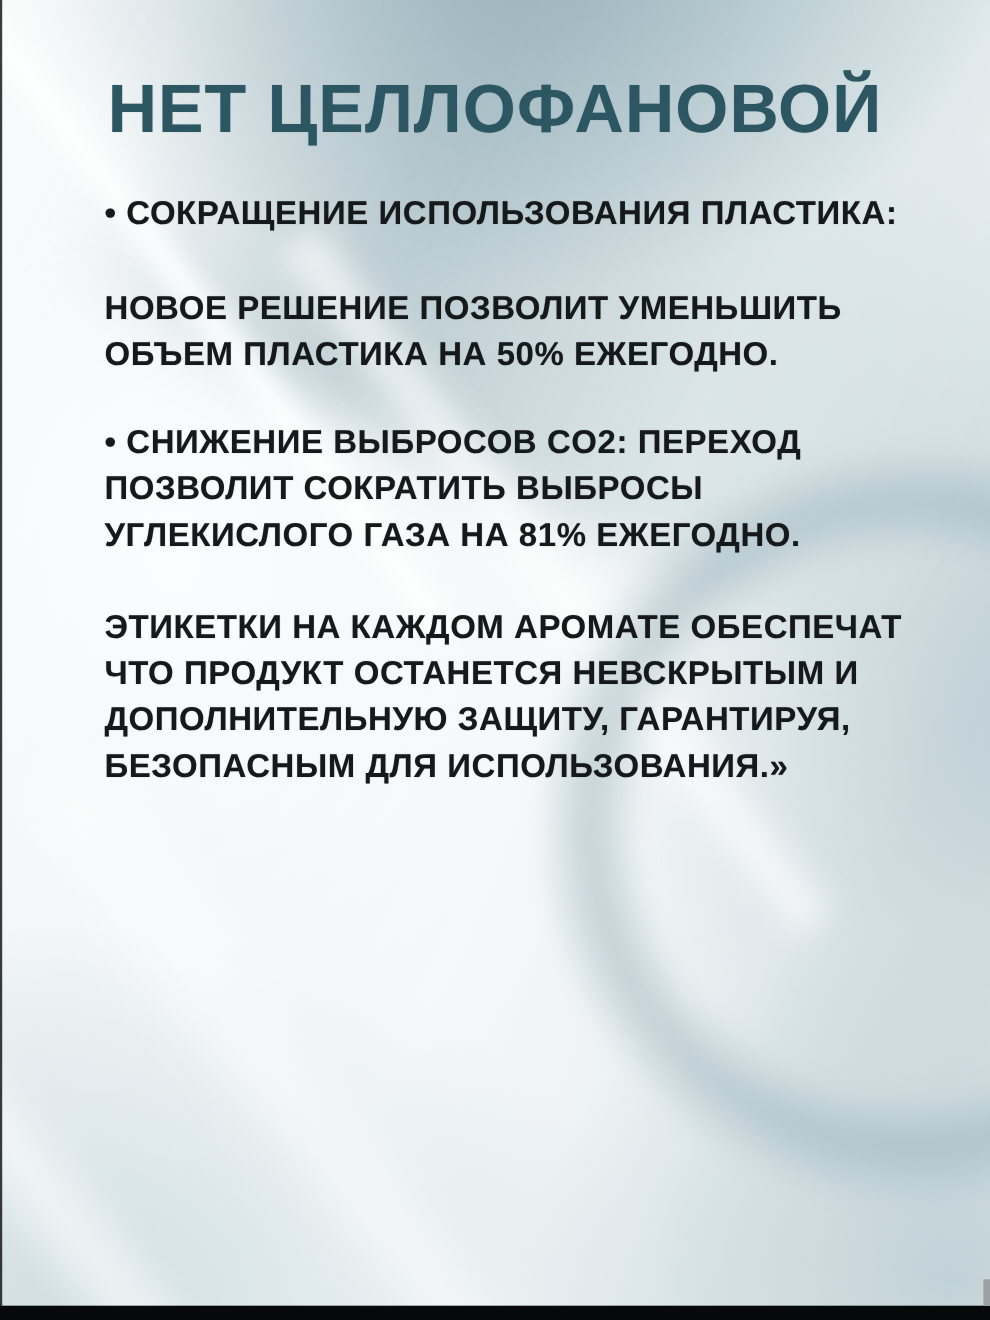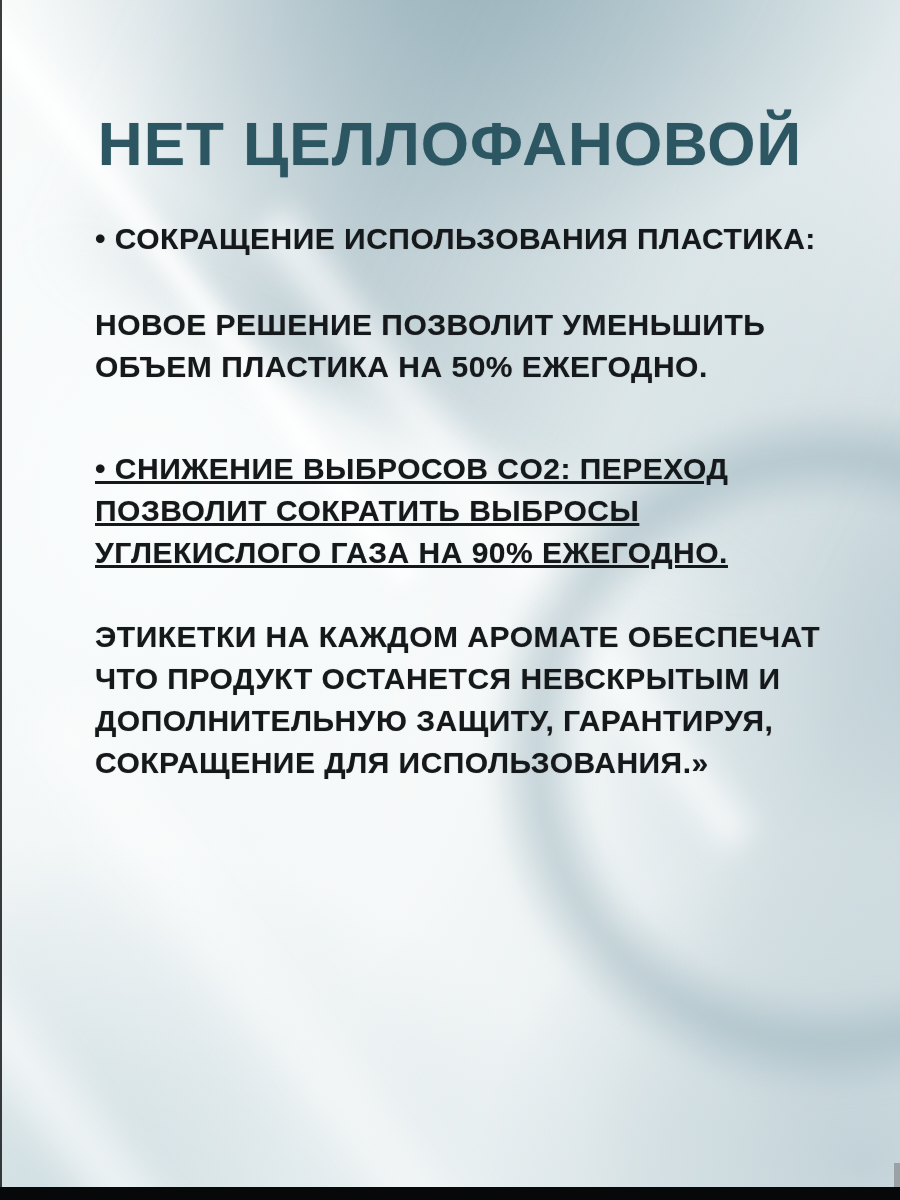--- a/index.html
+++ b/index.html
@@ -40,21 +40,21 @@
     background:radial-gradient(circle,rgba(150,176,186,0) 50%,rgba(150,176,186,.5) 60%,rgba(150,176,186,0) 71%);
     filter:blur(9px);
     transform:rotate(-14deg);
   }
   .edge-left{position:absolute;left:0;top:0;width:2px;height:100%;background:rgba(10,13,15,.8);}
   .bottom-bar{position:absolute;left:0;bottom:0;width:100%;height:13px;background:#070809;}
   .right-notch{position:absolute;right:0;bottom:13px;width:6px;height:24px;background:#9aa2a6;}
 
   .headline{
     position:relative;
-    padding-top:102px;
+    padding-top:58px;
     text-align:center;
     color:#2c5661;
     font-weight:bold;
     font-size:62px;
     line-height:84px;
     letter-spacing:1px;
     text-shadow:0 0 1px rgba(44,86,97,.4);
   }
   .content{
     position:relative;
@@ -63,21 +63,21 @@
     font-weight:bold;
     font-size:30px;
     line-height:42px;
     letter-spacing:.5px;
     text-shadow:0 0 1px rgba(20,22,24,.35);
   }
   .block{margin:0;}
   .block.b0{margin-top:30px;}
   .block.b1{margin-top:32px;}
   .block.b2{margin-top:44px;}
-  .block.b3{margin-top:60px;text-decoration:underline;}
+  .block.b3{margin-top:38px;}
   .block.b4{margin-top:38px;}
   .block.b5{margin-top:42px;}
   .line{white-space:nowrap;}
 </style>
 </head>
 <body>
 
 <div class="canvas">
 
   <div class="fold top-band"></div>
@@ -102,25 +102,25 @@
     </div>
 
     <div class="block b2">
       <div class="line">НОВОЕ РЕШЕНИЕ ПОЗВОЛИТ УМЕНЬШИТЬ</div>
       <div class="line">ОБЪЕМ ПЛАСТИКА НА 50% ЕЖЕГОДНО.</div>
     </div>
 
     <div class="block b3">
       <div class="line">• СНИЖЕНИЕ ВЫБРОСОВ CO2: ПЕРЕХОД</div>
       <div class="line">ПОЗВОЛИТ СОКРАТИТЬ ВЫБРОСЫ</div>
-      <div class="line">УГЛЕКИСЛОГО ГАЗА НА 90% ЕЖЕГОДНО.</div>
+      <div class="line">УГЛЕКИСЛОГО ГАЗА НА 81% ЕЖЕГОДНО.</div>
     </div>
 
 
     <div class="block b5">
       <div class="line">ЭТИКЕТКИ НА КАЖДОМ АРОМАТЕ ОБЕСПЕЧАТ</div>
       <div class="line">ЧТО ПРОДУКТ ОСТАНЕТСЯ НЕВСКРЫТЫМ И</div>
       <div class="line">ДОПОЛНИТЕЛЬНУЮ ЗАЩИТУ, ГАРАНТИРУЯ,</div>
-      <div class="line">СОКРАЩЕНИЕ ДЛЯ ИСПОЛЬЗОВАНИЯ.»</div>
+      <div class="line">БЕЗОПАСНЫМ ДЛЯ ИСПОЛЬЗОВАНИЯ.»</div>
     </div>
 
   </div>
 </div>
 
 </body></html>

